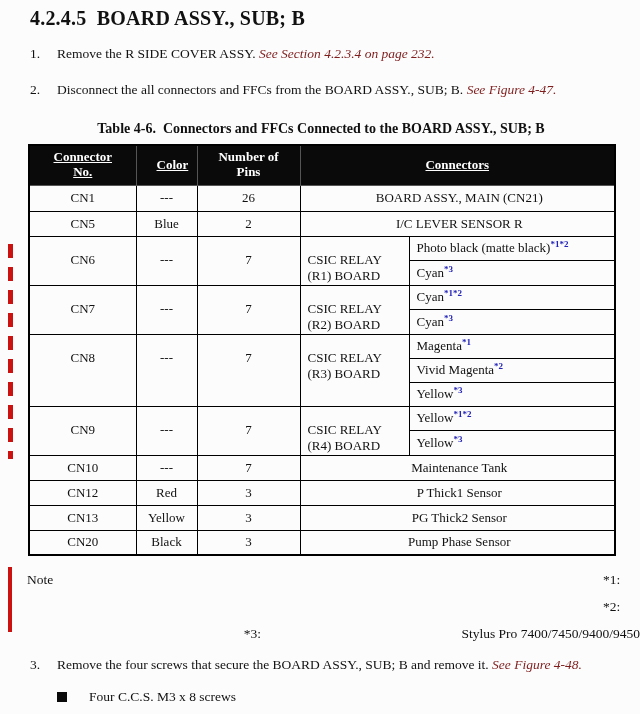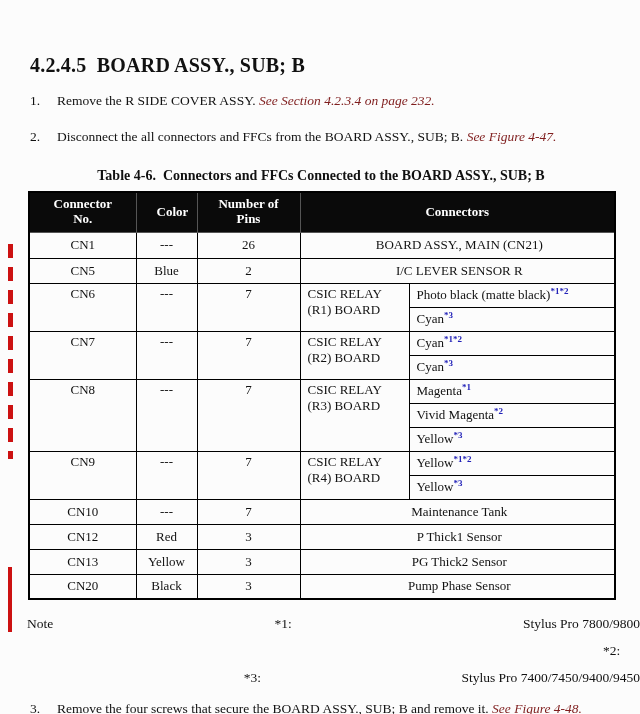--- a/index.html
+++ b/index.html
@@ -17,21 +17,20 @@
     overflow: hidden;
   }
   
   .heading {
     padding-top: 7px;
     margin-left: 30px;
     font-size: 20px;
     font-weight: bold;
     letter-spacing: 0.2px;
     white-space: pre-wrap;
-    margin-top: 47px;
   }
   
   .step {
     display: flex;
     margin-left: 30px;
     font-size: 13.5px;
     line-height: 21px;
   }
   .step .num { width: 27px; flex: 0 0 27px; }
   .step .step-text { width: 545px; }
@@ -66,34 +65,35 @@
   table.conn th {
     background: #0a0a0a;
     color: #ffffff;
     font-weight: bold;
     height: 40px;
     text-align: center;
     vertical-align: middle;
     border: 1px solid #555;
     line-height: 1.15;
     padding: 0 20px;
+    text-decoration: underline;
   }
   table.conn th .wrapped { display: inline-block; max-width: 78px; }
   table.conn td {
     border: 1px solid #000;
     text-align: center;
     vertical-align: middle;
     padding: 1px 3px;
     height: 25px;
   }
   table.conn td.dest {
     text-align: left;
     padding-left: 7px;
   }
-  table.conn td.vtop { vertical-align: top; padding-top: 2px; }
+  table.conn td.vtop { vertical-align: top; padding-top: 15px; }
   table.conn tr.single td { height: 25px; text-align: center; }
   table.conn tr.sub td { height: 24px; }
   sup.fn {
     color: #2222b8;
     font-size: 9px;
     font-weight: bold;
     vertical-align: super;
     line-height: 0;
     cursor: pointer;
   }
@@ -257,21 +257,20 @@
         <td>3</td>
         <td colspan="2" class="dest">Pump Phase Sensor</td>
       </tr>
     </tbody>
   </table>
 
   <div class="note">
     <div class="note-row">
       <span class="note-label">Note</span>
       <span class="note-marker">*1:</span>
-      <span>Stylus Pro 7800/9800</span>
     </div>
     <div class="note-row">
       <span class="note-label"></span>
       <span class="note-marker">*2:</span>
     </div>
     <div class="note-row">
       <span class="note-label"></span>
       <span class="note-marker">*3:</span>
       <span>Stylus Pro 7400/7450/9400/9450</span>
     </div>

